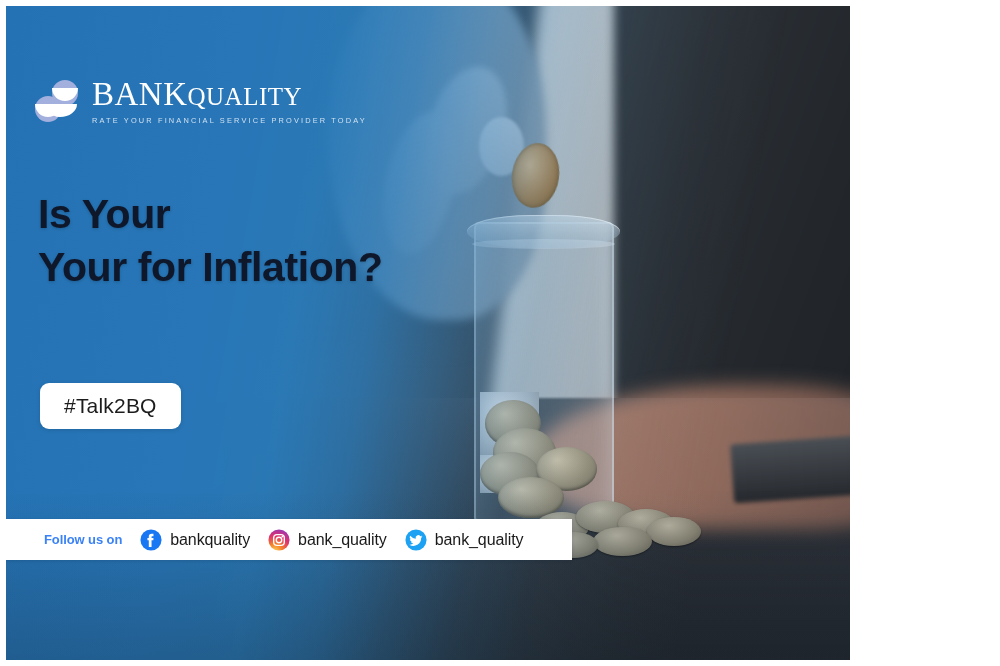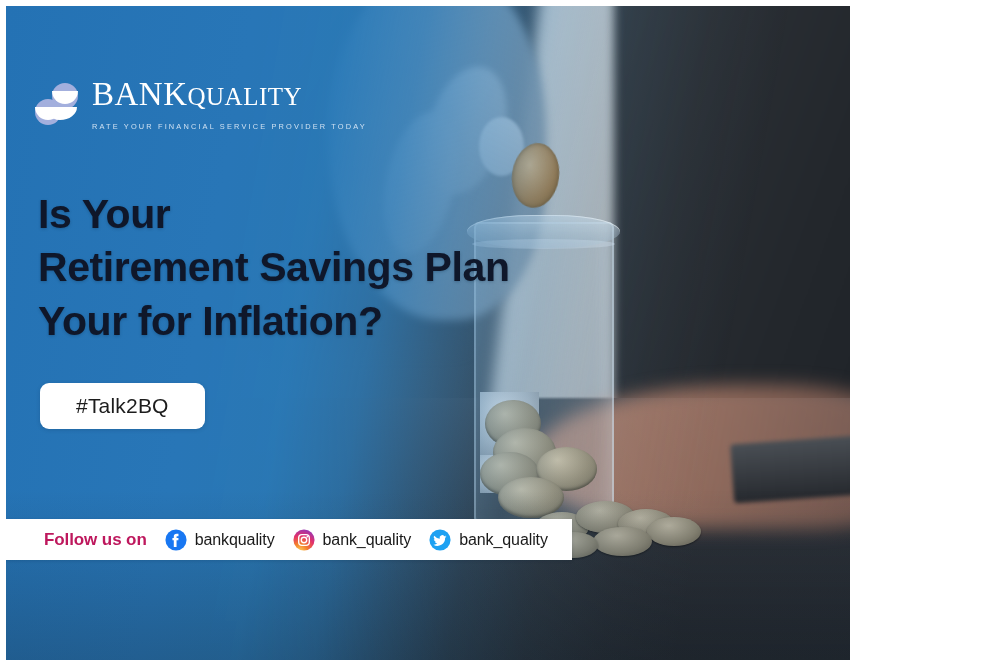--- a/index.html
+++ b/index.html
@@ -149,46 +149,46 @@
   .logo-text{ display:flex; flex-direction:column; }
   .wordmark{
     font-family:"Liberation Serif", serif;
     color:#ffffff; letter-spacing:.5px; line-height:1;
     font-size:33px; white-space:nowrap;
   }
   .wordmark .small{ font-size:25px; }
   .tagline{
     font-family:"Liberation Sans", sans-serif;
     color:#cfe1f2; font-size:7.4px; letter-spacing:2.15px;
-    margin-top:11px; white-space:nowrap;
+    margin-top:5px; white-space:nowrap;
   }
 
   .headline{
     position:absolute; left:32px; top:182px;
     color:#0f172a; font-weight:bold;
     font-size:41px; line-height:1.30; letter-spacing:-.4px;
     text-shadow:0 1px 3px rgba(12,45,72,.30);
   }
   .headline div{ white-space:nowrap; }
 
   .hashtag{
     position:absolute; left:34px; top:377px;
     background:#ffffff; color:#1c1c1c;
-    padding:11px 36px; border-radius:9px;
+    padding:11px 24px; border-radius:9px;
     font-size:21px; letter-spacing:.2px;
     box-shadow:0 1px 4px rgba(10,40,65,.18);
   }
 
   .social{
     position:absolute; left:0; top:513px;
     width:566px; height:41px; background:#ffffff;
     display:flex; align-items:center; padding-left:38px; gap:0;
     box-shadow:0 1px 3px rgba(8,30,50,.16);
   }
-  .follow-label{ font-size:17px; font-weight:bold; color:#be185d; letter-spacing:-.1px; }
+  .follow-label{ font-size:13px; font-weight:bold; color:#3b82f6; letter-spacing:-.1px; }
   .soc{ display:flex; align-items:center; gap:8px; margin-left:18px; }
   .soc-handle{ font-size:16px; color:#1a1a1a; letter-spacing:-.1px; }
   .soc-icon{ width:22px; height:22px; flex:none; display:block; }
 </style>
 </head>
 <body>
 
 <div class="banner">
   <div class="frame">
 
@@ -246,21 +246,20 @@
           </svg>
         </span>
         <span class="logo-text">
           <span class="wordmark"><span>BANK</span><span class="small">QUALITY</span></span>
           <span class="tagline">RATE YOUR FINANCIAL SERVICE PROVIDER TODAY</span>
         </span>
       </div>
 
       <div class="headline">
         <div>Is Your</div>
-        <div>Retirement Savings Plan</div>
         <div>Your for Inflation?</div>
       </div>
 
       <div class="hashtag">#Talk2BQ</div>
 
       <div class="social">
         <span class="follow-label">Follow us on</span>
 
         <span class="soc">
           <svg class="soc-icon" viewBox="0 0 24 24" xmlns="http://www.w3.org/2000/svg">

